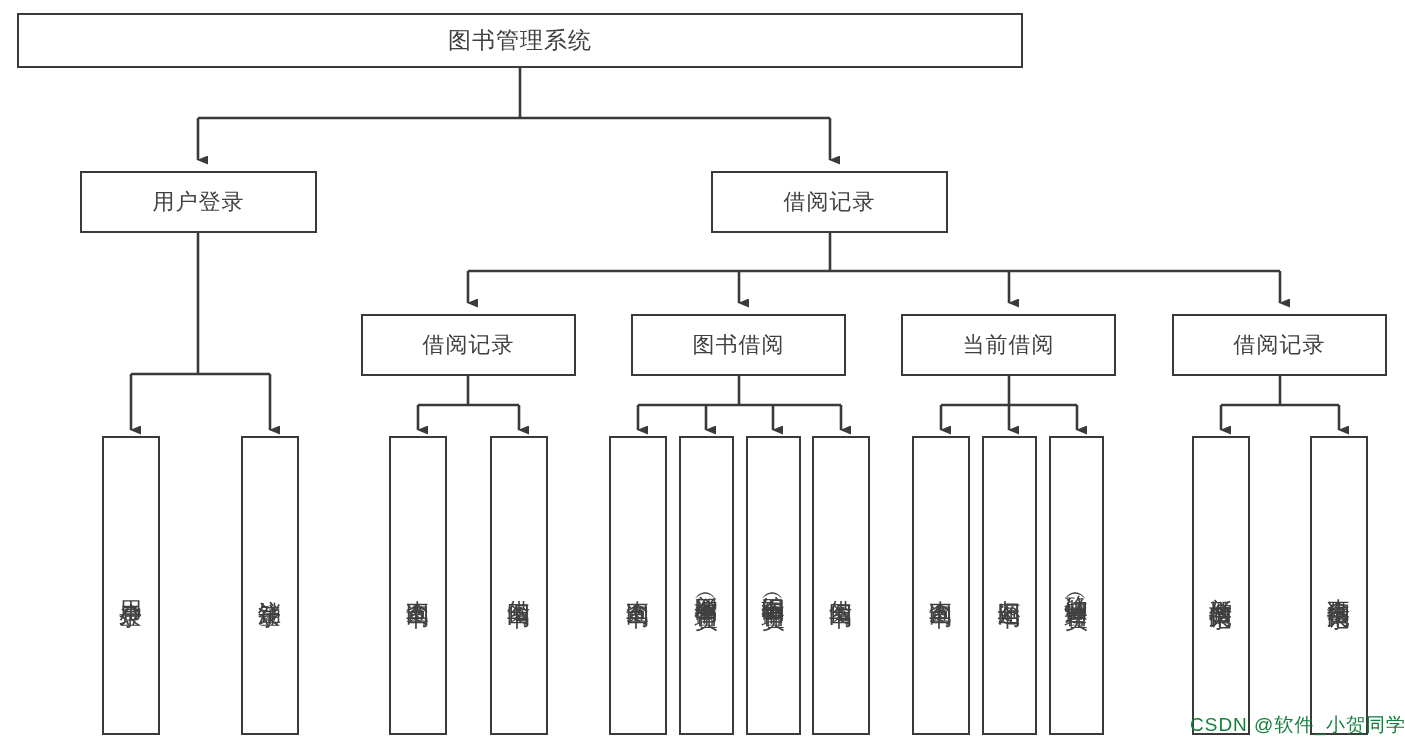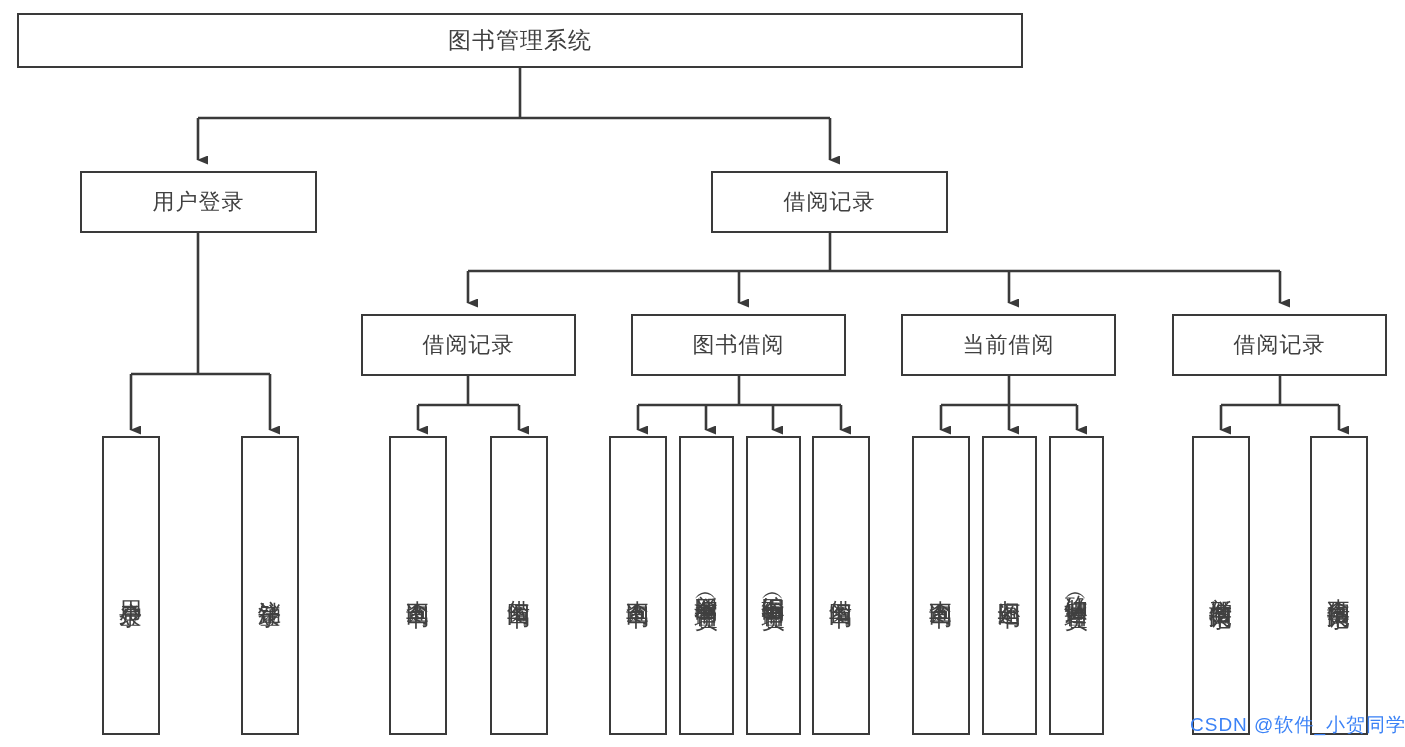--- a/index.html
+++ b/index.html
@@ -49,21 +49,21 @@
     position: absolute;
     left: 0;
     top: 0;
     width: 1405px;
     height: 747px;
     pointer-events: none;
   }
   .watermark {
     position: absolute;
     font-size: 19px;
-    color: #3b82f6;
+    color: #15803d;
     letter-spacing: 1px;
     white-space: nowrap;
     left: 1190px;
     top: 712px;
   }
 </style>
 </head>
 <body>
 
 <div id="canvas">

